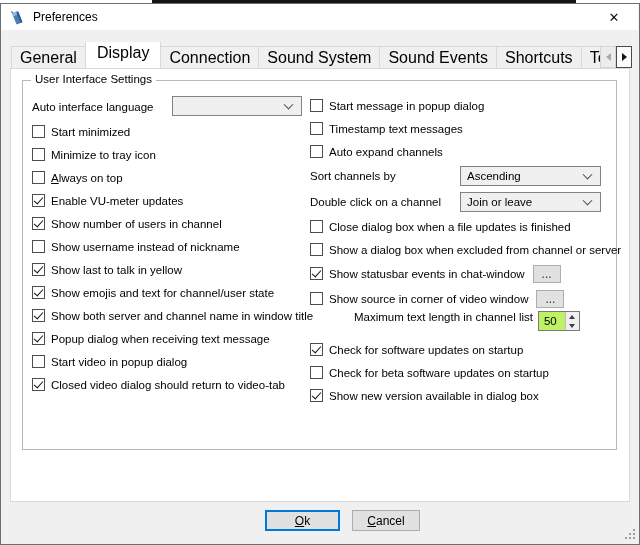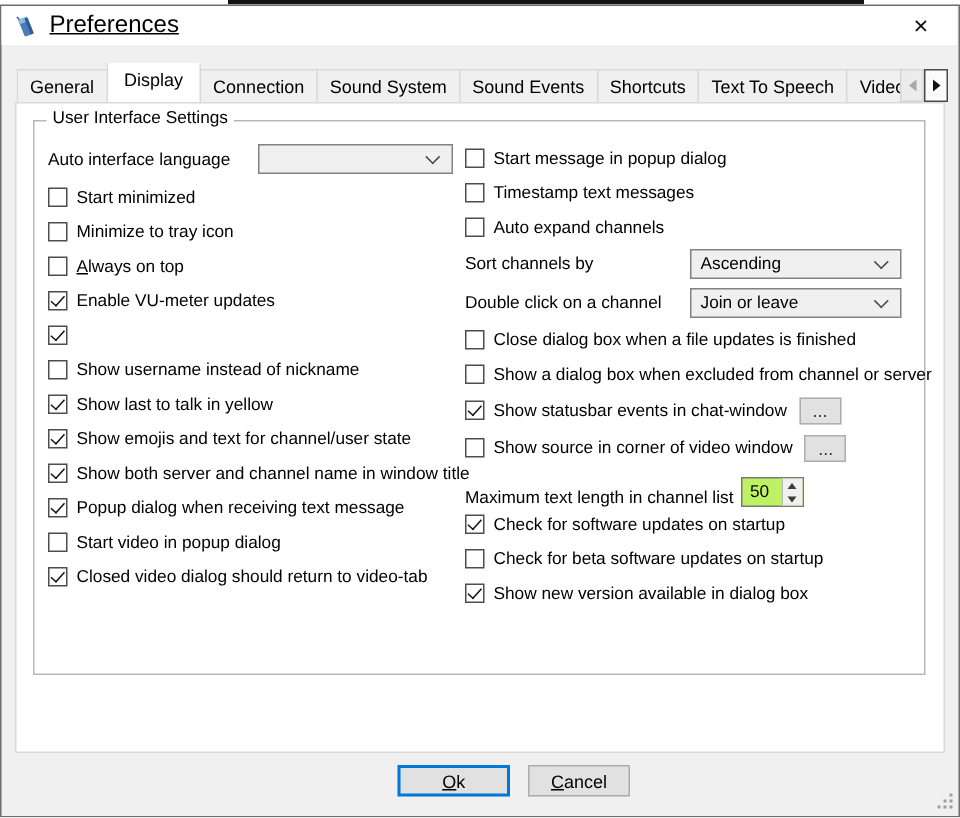--- a/index.html
+++ b/index.html
@@ -13,29 +13,29 @@
   .bg-edge { position:absolute; left:152px; top:0; width:424px; height:3px; background:#141414; }
 
   .dialog {
     position:absolute; left:0; top:3px; width:640px; height:542px;
     background:#f0f0f0; border:1px solid #6e6e6e;
   }
 
   
   .titlebar { position:absolute; left:1px; top:4px; width:637px; height:26px; background:#fff; display:flex; align-items:center; }
   .titlebar .app-icon { margin-left:8px; width:17px; height:17px; flex:none; }
-  .titlebar .title { margin-left:7px; font-size:16px;text-decoration:underline; }
+  .titlebar .title { margin-left:7px; font-size:12px; }
   .close-btn { position:absolute; right:2px; top:0; width:44px; height:26px; display:flex; align-items:center; justify-content:center; font-size:13px; color:#111; cursor:default; }
 
   
   .tabbar { position:absolute; left:11px; top:42px; width:620px; height:26px; display:flex; align-items:flex-end; overflow:hidden; z-index:4; }
   .tab {
     height:22px; padding:0 8px; display:flex; align-items:center; white-space:nowrap;
     background:#f0f0f0; border:1px solid #d9d9d9; border-bottom:none; margin-left:-1px;
-    font-size:12px;
+    font-size:16px;
     text-align:center;
   }
   .tab:first-child { margin-left:0; }
   .tab.checked { height:32px; margin-bottom:-1px; background:#fff; z-index:5; padding:16px 11px; position:relative; }
   .tabscroll { position:absolute; left:600px; top:46px; display:flex; z-index:9; }
   .sb { width:16px; height:22px; display:flex; align-items:center; justify-content:center; }
   .sb-left { background:#ececec; border:1px solid #d5d5d5; }
   .sb-right { background:#fbfbfb; border:1px solid #4a4a4a; }
   .tri-l { width:0; height:0; border-top:4px solid transparent; border-bottom:4px solid transparent; border-right:5px solid #a9a9a9; }
   .tri-r { width:0; height:0; border-top:4px solid transparent; border-bottom:4px solid transparent; border-left:5px solid #a9a9a9; }
@@ -45,21 +45,21 @@
   .pane { position:absolute; left:10px; top:68px; width:620px; height:434px; background:#fff; border:1px solid #d9d9d9; z-index:1; }
   .groupbox { position:absolute; left:22px; top:80px; width:595px; height:370px; border:1px solid #b7b7b7; z-index:2; }
   .groupbox .legend { position:absolute; left:8px; top:-8px; background:#fff; padding:0 4px; white-space:nowrap; }
 
   
   .col-left  { position:absolute; left:32px; top:94px; width:276px; z-index:3; }
   .col-right { position:absolute; left:310px; top:94px; width:322px; z-index:3; }
   .row { height:23px; display:flex; align-items:center; white-space:nowrap; }
   .row-26 { height:26px; position:relative; display:flex; align-items:center; white-space:nowrap; }
   .row-25 { height:25px; display:flex; align-items:center; white-space:nowrap; }
-  .row-27 { height:27px; display:flex; align-items:flex-end; white-space:nowrap; }
+  .row-27 { height:27px; display:flex; align-items:flex-start; white-space:nowrap;margin-left:44px; }
   .lang-row { position:relative; height:26px; display:flex; align-items:center; }
 
   .lbl { margin-left:6px; white-space:nowrap; }
 
   
   .cb { width:13px; height:13px; flex:none; background:#fff; border:1px solid #4d4d4d; position:relative; }
   .cb.checked::after {
     content:""; position:absolute; left:1px; top:2px; width:8px; height:4px;
     border-left:1.8px solid #101010; border-bottom:1.8px solid #101010; transform:rotate(-48deg);
   }
@@ -160,20 +160,21 @@
     <div class="row">
       <span class="cb"></span>
       <span class="lbl"><u>A</u>lways on top</span>
     </div>
     <div class="row">
       <span class="cb checked"></span>
       <span class="lbl">Enable VU-meter updates</span>
     </div>
     <div class="row">
       <span class="cb checked"></span>
+      <span class="lbl">Show number of users in channel</span>
     </div>
     <div class="row">
       <span class="cb"></span>
       <span class="lbl">Show username instead of nickname</span>
     </div>
     <div class="row">
       <span class="cb checked"></span>
       <span class="lbl">Show last to talk in yellow</span>
     </div>
     <div class="row">

